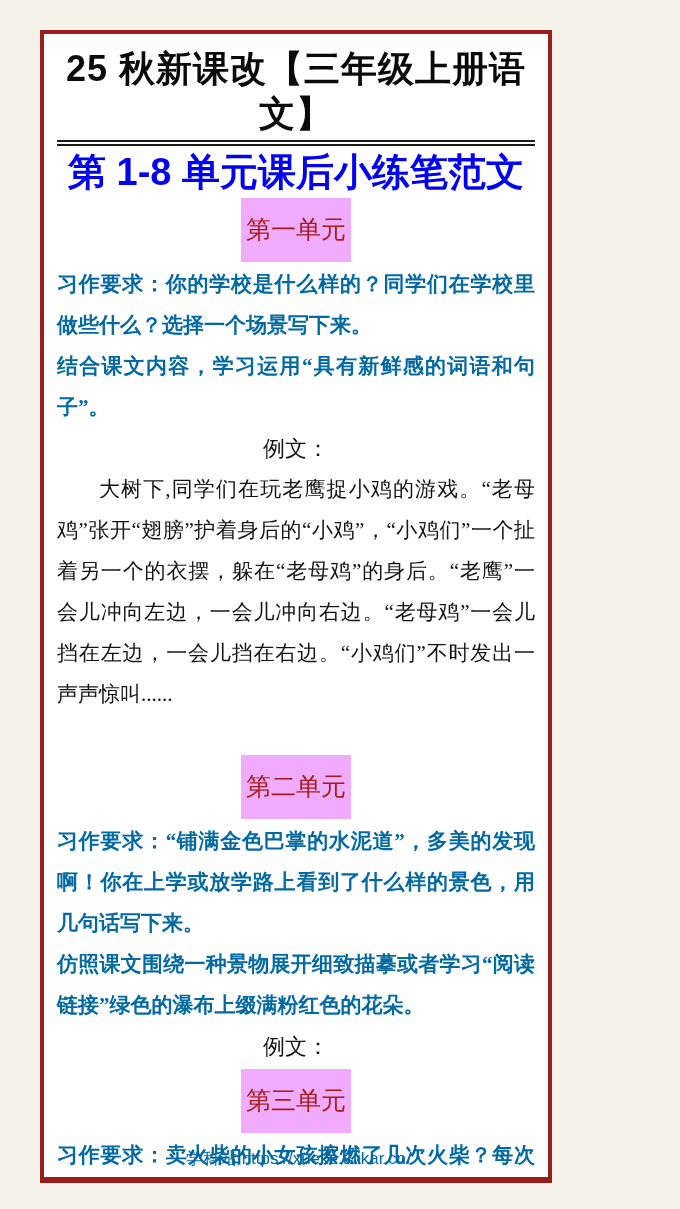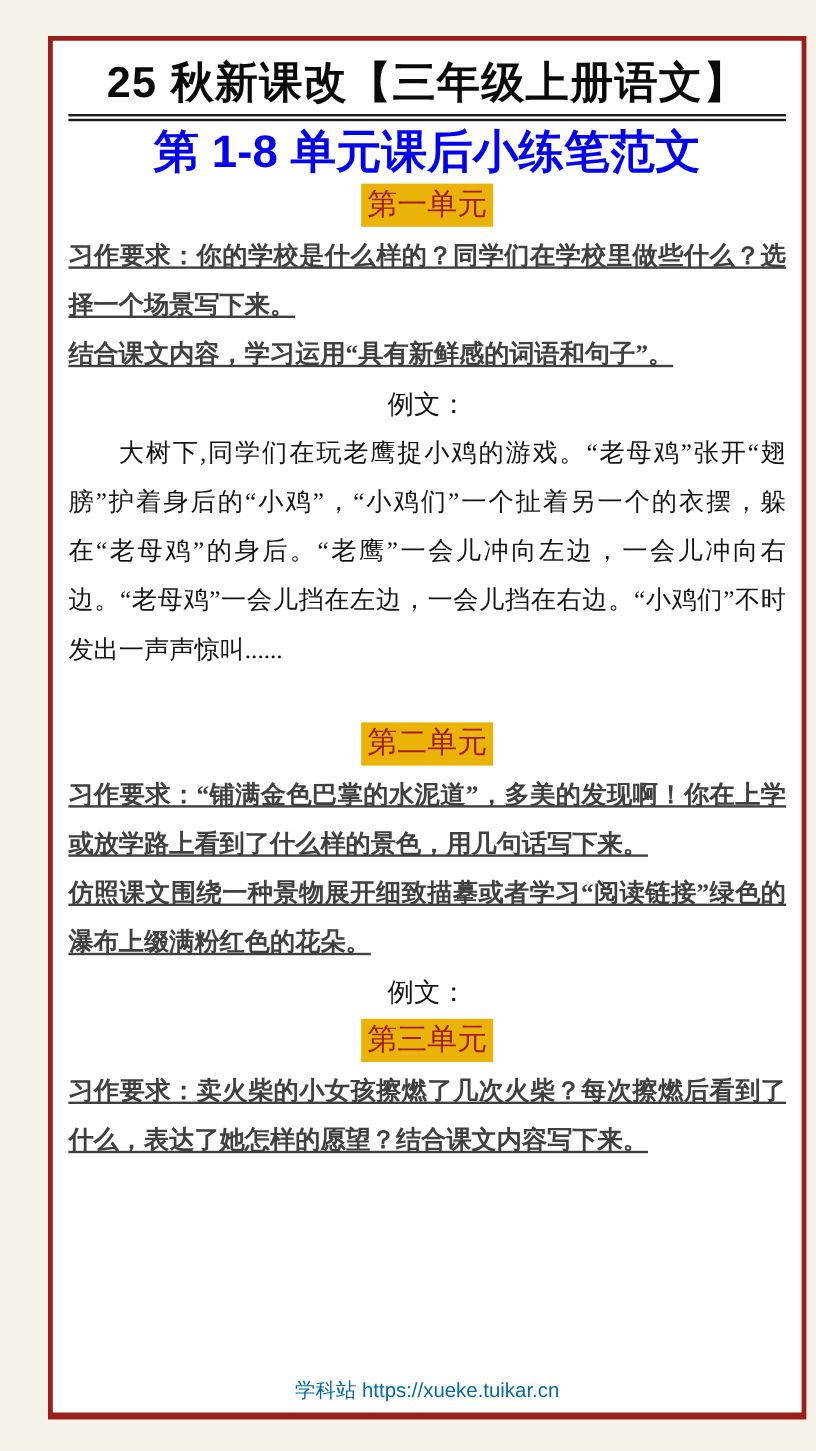--- a/index.html
+++ b/index.html
@@ -6,21 +6,21 @@
   body {
     width: 680px; height: 1209px;
     background: #f5f2e9;
     font-family: "Liberation Serif", "DejaVu Serif", serif;
     position: relative;
     overflow: hidden;
   }
   .page {
     position: absolute;
     left: 40px; top: 30px;
-    width: 632px; height: 1153px;
+    width: 512px; height: 1153px;
     box-sizing: border-box;
     background: #ffffff;
     border: 4px solid #9b1e1a;
     border-bottom-width: 6px;
     padding: 10px 13px 30px 13px;
     overflow: hidden;
   }
   .doc-title {
     text-align: center;
     font-family: "Liberation Sans", "DejaVu Sans", sans-serif;
@@ -44,34 +44,33 @@
   }
   .section { margin-top: 2px; }
   #sections .section:nth-child(2) { margin-top: 40px; }
   .unit-header {
     text-align: center;
     margin: 2px 0 2px 0;
     line-height: 34px;
   }
   .unit-header .hl {
     display: inline-block;
-    background: #eab308;
+    background: #f0abfc;
     color: #a31d1d;
     font-size: 25px;
-    padding: 1px 5px;
+    padding: 15px 5px;
     font-family: "Liberation Serif", "DejaVu Serif", serif;
   }
   .req {
-    color: #404040;
+    color: #0369a1;
     font-weight: 700;
     font-size: 21px;
     line-height: 41px;
     text-align: justify;
     margin: 0;
-    text-decoration: underline;
   }
   .example-label {
     text-align: center;
     color: #141414;
     font-size: 22px;
     line-height: 41px;
     margin: 0;
   }
   .essay {
     color: #141414;

